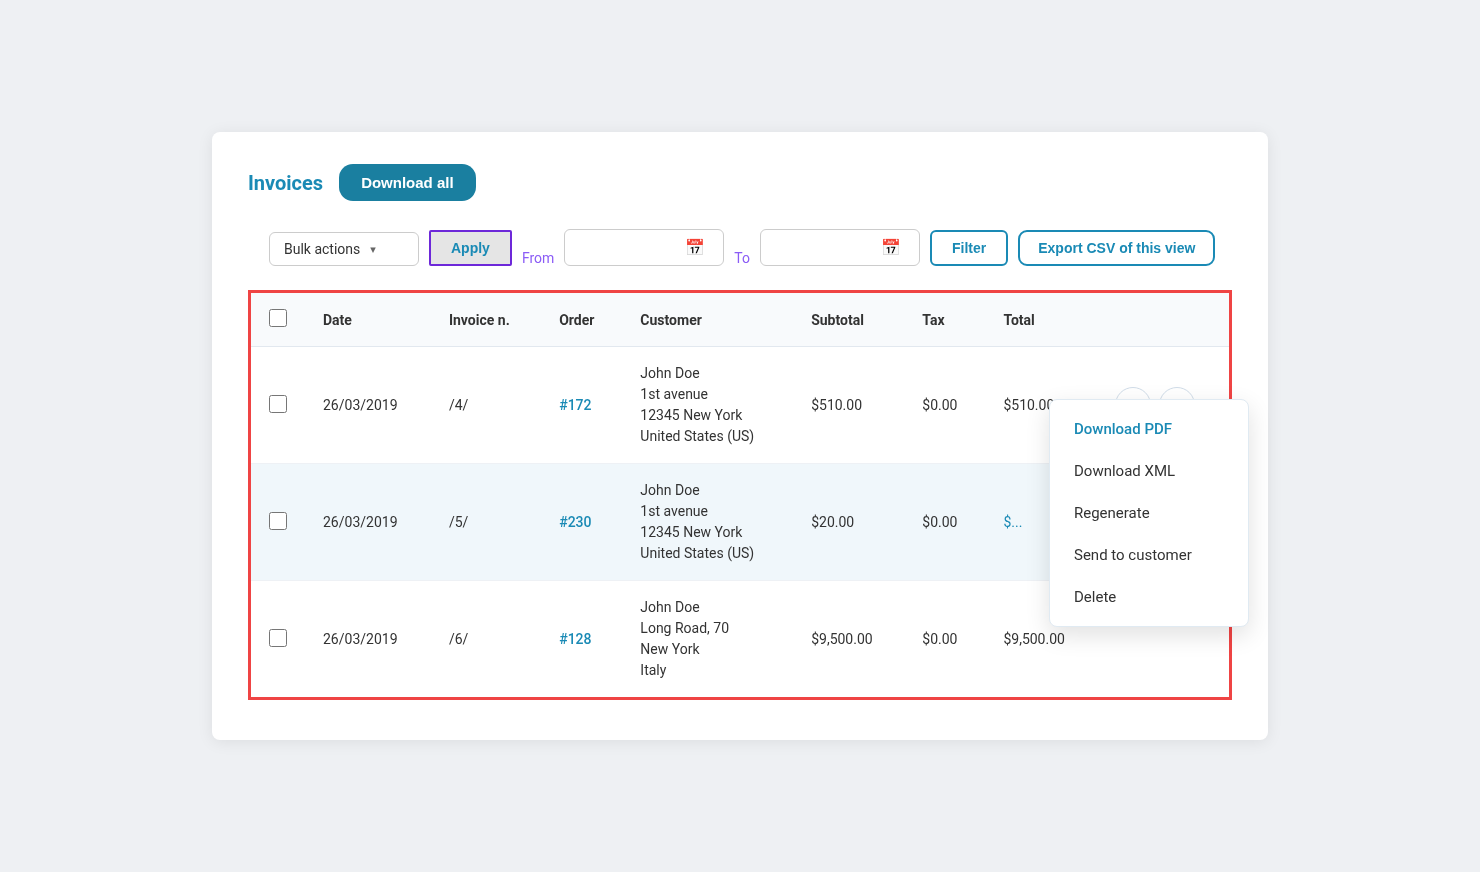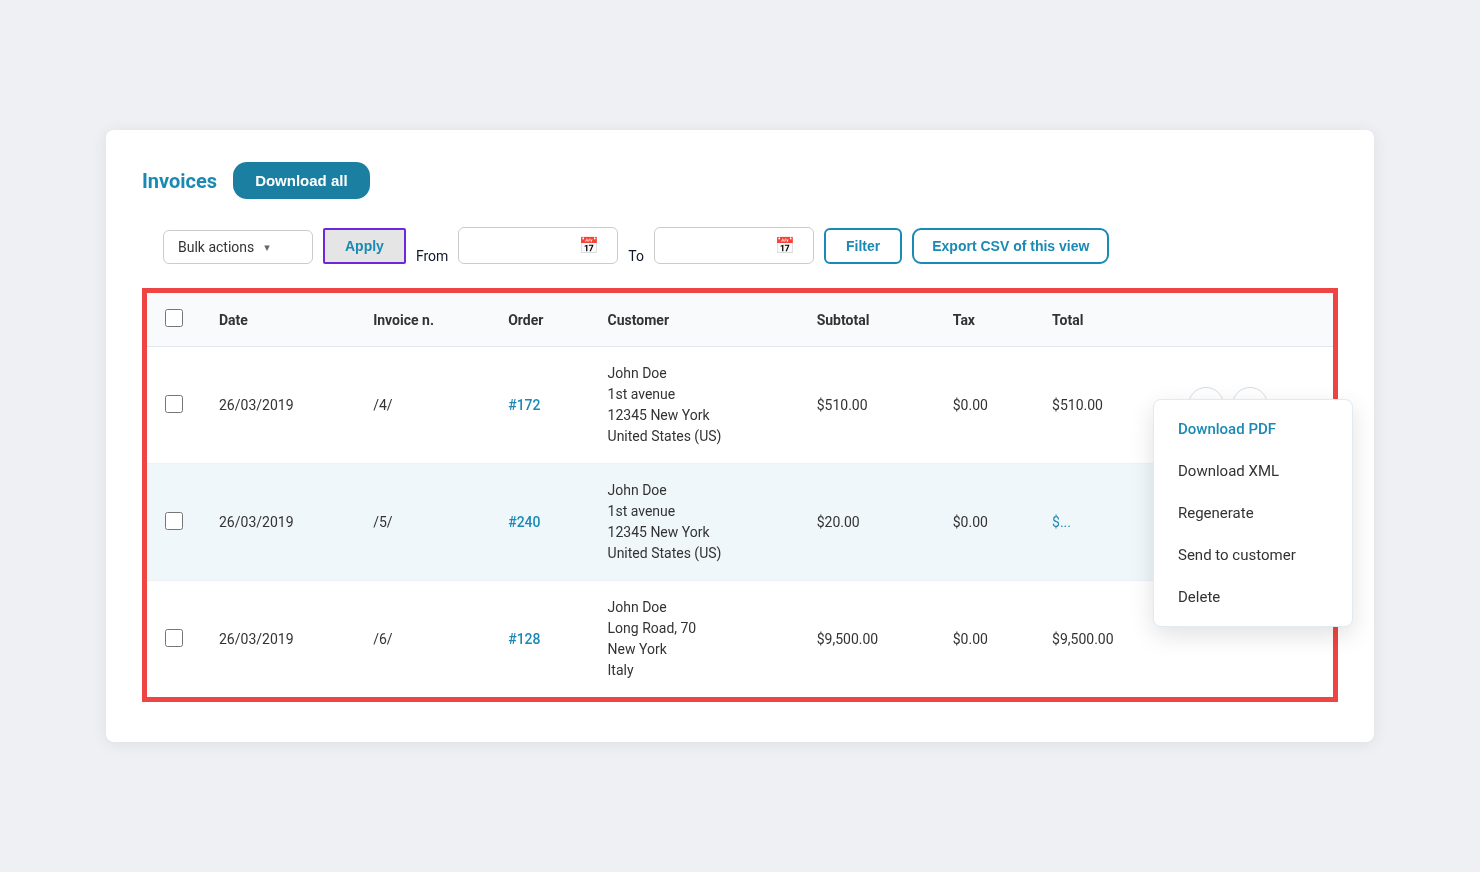--- a/index.html
+++ b/index.html
@@ -7,21 +7,21 @@
       background: #eef0f3;
       font-family: -apple-system, BlinkMacSystemFont, 'Segoe UI', Roboto, sans-serif;
       font-size: 14px;
       color: #333;
       min-height: 872px;
       display: flex;
       align-items: center;
       justify-content: center;
     }
     .page-wrapper {
-      width: 1268px;
+      width: 1056px;
       background: #fff;
       border-radius: 8px;
       box-shadow: 0 2px 16px rgba(0,0,0,0.08);
       padding: 32px 36px 40px;
     }
     
     .header-row {
       display: flex;
       align-items: center;
       gap: 16px;
@@ -74,21 +74,21 @@
       color: #1a8ab5;
       border: 2px solid #6d28d9;
       border-radius: 2px;
       padding: 8px 20px;
       font-size: 14px;
       font-weight: 600;
       cursor: pointer;
     }
     .from-label, .to-label {
       font-size: 14px;
-      color: #0f172a;
+      color: #8b5cf6;
       white-space: nowrap;
     }
     .date-input {
       border: 1px solid #ccc;
       border-radius: 6px;
       padding: 8px 12px;
       font-size: 14px;
       color: #333;
       display: flex;
       align-items: center;
@@ -132,21 +132,21 @@
       font-size: 14px;
       color: #333;
       min-width: 200px;
       margin-left: auto;
     }
 
     
     .invoice-table {
       width: 100%;
       border-collapse: collapse;
-      border: 5px solid #ef4444;
+      border: 3px solid #ef4444;
       border-radius: 6px;
       overflow: visible;
     }
     .invoice-table thead tr {
       background: #f8fafc;
       border-bottom: 1px solid #e2e8ef;
     }
     .invoice-table th {
       padding: 16px 18px;
       text-align: left;
@@ -329,21 +329,21 @@
           </div>
         </td>
       </tr>
 
       <tr>
         <td>
           <input type="checkbox" class="row-checkbox" style="">
         </td>
         <td>26/03/2019</td>
         <td>/5/</td>
-        <td><a class="order-link" href="#">#240</a></td>
+        <td><a class="order-link" href="#">#230</a></td>
         <td>
           <div class="customer-cell">
             John Doe<br>1st avenue<br>12345 New York<br>United States (US)
           </div>
         </td>
         <td>$20.00</td>
         <td>$0.00</td>
         <td style="color:#1a8ab5;">$...</td>
         <td></td>
       </tr>

